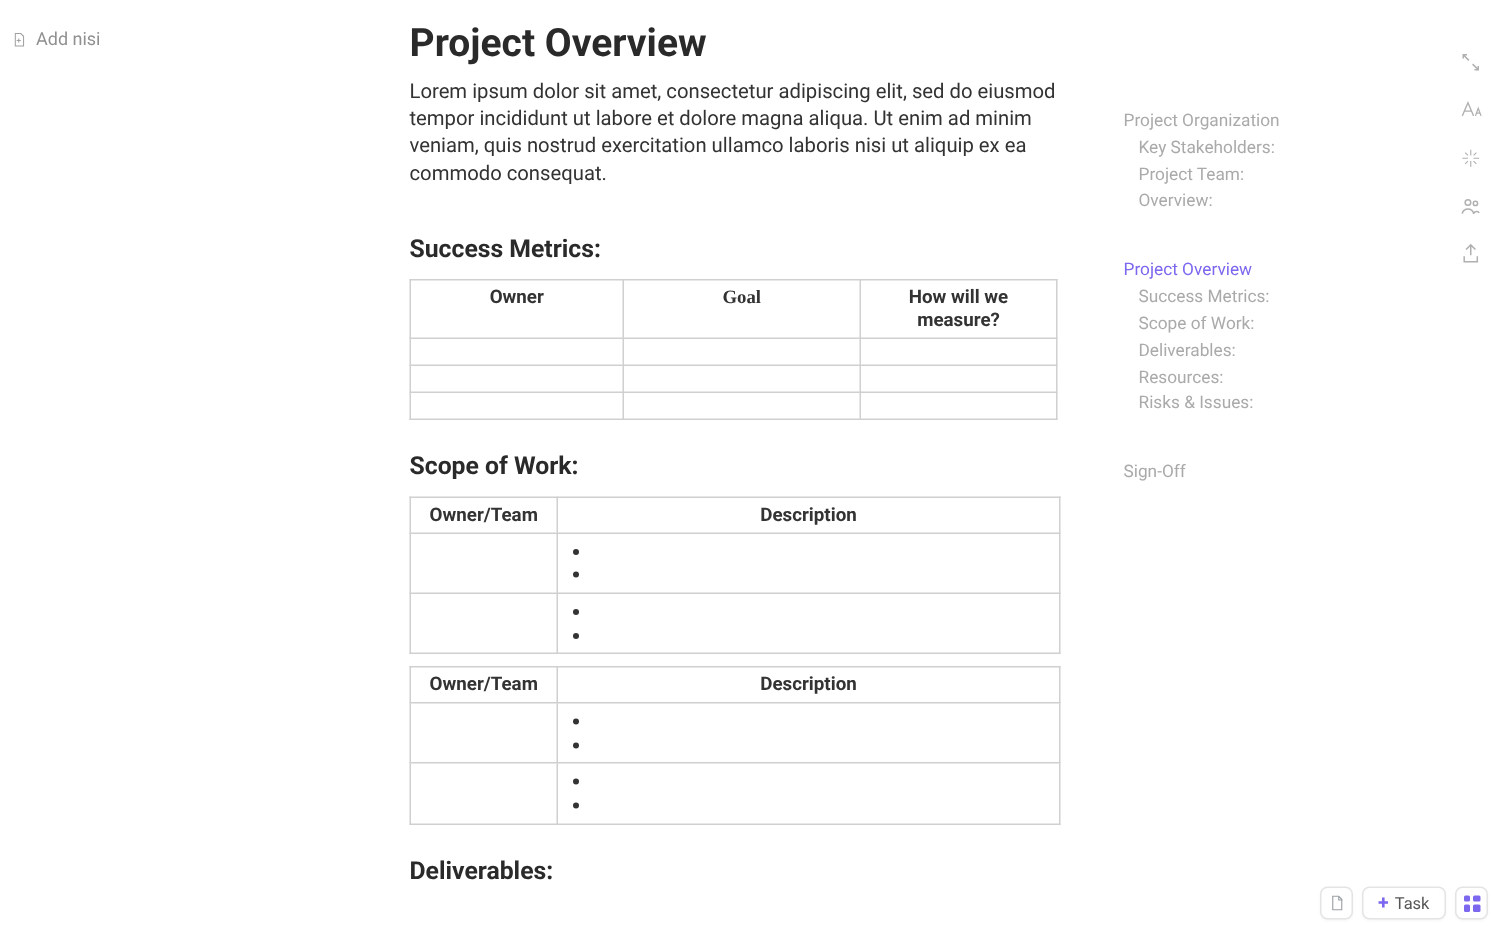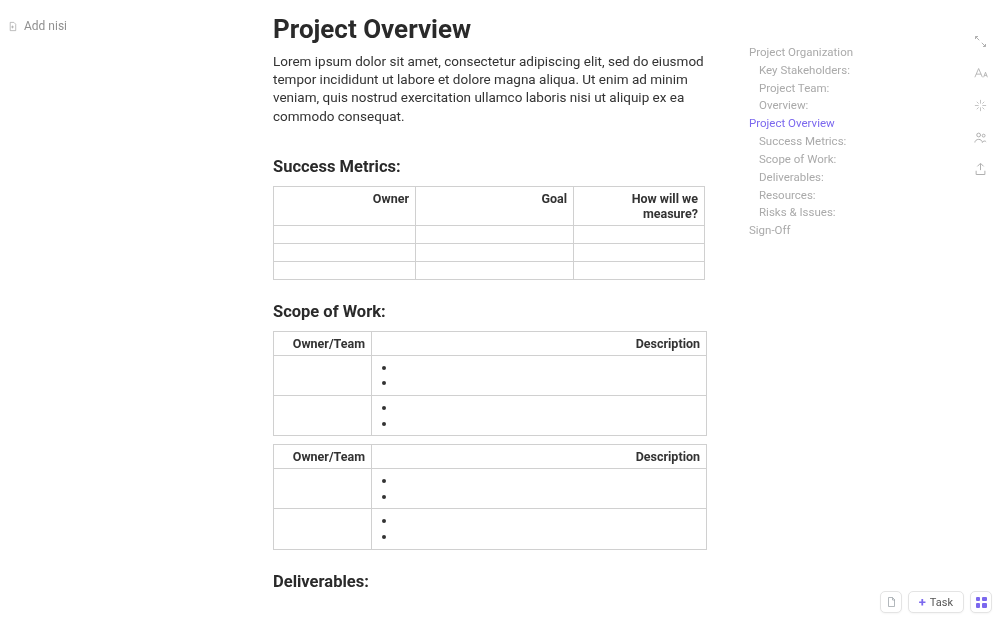--- a/index.html
+++ b/index.html
@@ -30,51 +30,51 @@
   top: 14px;
   width: 434px;
 }
 .h1 { font-size: 26px; font-weight: 700; color: #2a2a2a; margin-bottom: 8px; }
 .body-text { font-size: 13.5px; line-height: 1.35; color: #333; margin-bottom: 32px; }
 .h2 { font-size: 16.5px; font-weight: 700; color: #2a2a2a; margin-top: 22px; margin-bottom: 10px; }
 table { border-collapse: collapse; width: 100%; }
 th, td {
   border: 1px solid #d0d0d0;
   font-size: 12.5px;
-  text-align: right;
+  text-align: center;
   padding: 4px 6px;
   font-weight: 400;
   vertical-align: top;
   height: 18px;
 }
 th { font-weight: 700; }
 .span-header {
   text-align: center;
   font-weight: 700;
   font-size: 13px;
   padding: 5px;
   background: #fff;
 }
 ul.bullets { list-style: disc; margin-left: 18px; font-size: 12px; }
 ul.bullets li { min-height: 14px; line-height: 1.3; }
 .metrics-table { width: 432px; }
 .metrics-table th:nth-child(1){ width: 142px; }
-.metrics-table th:nth-child(2){ width: 158px; }
+.metrics-table th:nth-child(2){ width: 158px; font-family: Liberation Serif, serif; }
 .scope-table, .out-scope-table, .team-table { width: 434px; }
 .scope-table .col1, .out-scope-table .col1, .team-table .col1 { width: 98px; }
 .outline {
   position: absolute;
   top: 44px;
   left: 747px;
   width: 120px;
   font-size: 11.5px;
   line-height: 1.55;
 }
 .outline-line { color: #aaa; border-left: 2px solid transparent; padding-left: 0; cursor: pointer; }
-.outline-line.l1 { padding-left: 0; }
+.outline-line.l1 { padding-left: 0; margin-top: 28px; }
 .outline-line.l2 { padding-left: 10px; }
 .outline-line.active { color: #7b68ee; }
 .outline-line.active.l1 { font-weight: 400; }
 .right-icons {
   position: absolute;
   top: 34px;
   right: 12px;
   display: flex;
   flex-direction: column;
   gap: 17px;

